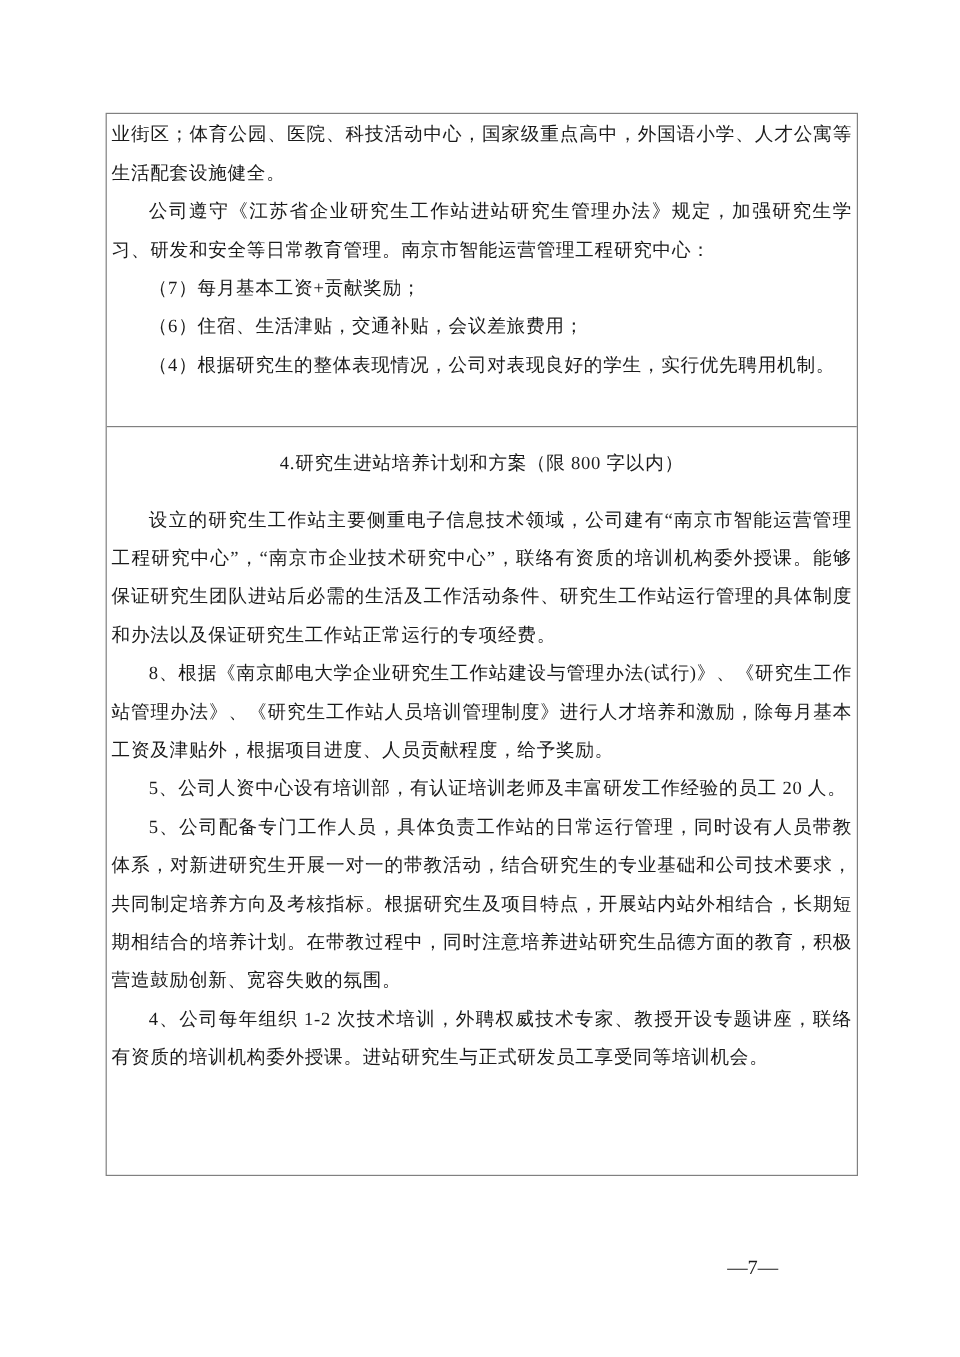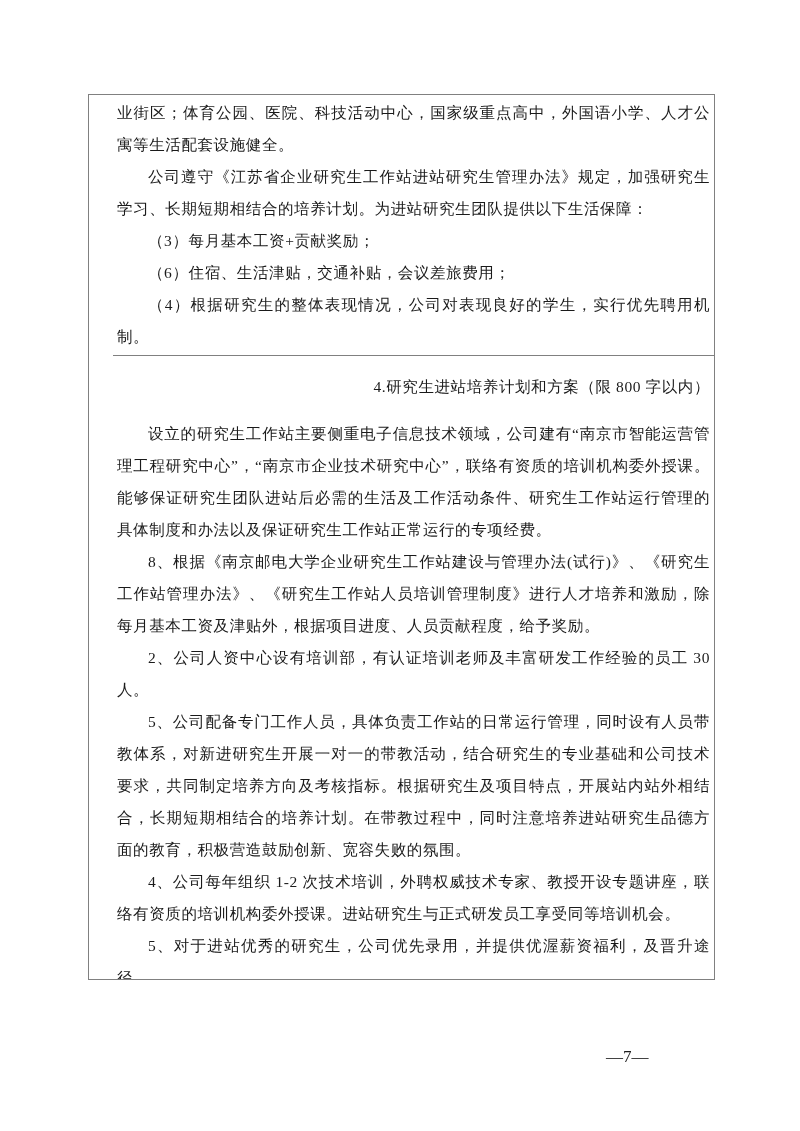--- a/index.html
+++ b/index.html
@@ -22,21 +22,20 @@
     top: 94px;
     width: 627px;
     box-sizing: border-box;
     border: 1px solid #808080;
     background: #ffffff;
   }
   .cell {
     box-sizing: border-box;
     padding: 2px 4px 12px 4px;
     overflow: hidden;
-    margin-left: 24px;
   }
   .cell-prev {
     height: 261px;
     border-bottom: 1px solid #808080;
   }
   .cell-sec4 {
     height: 623px;
     padding-top: 15px;
   }
   .para {
@@ -45,21 +44,21 @@
     line-height: 32px;
     letter-spacing: 0.6px;
     text-align: justify;
     word-break: break-all;
   }
   .ind {
     text-indent: 2em;
   }
   .sec-heading {
     margin-bottom: 15px;
-    text-align: right;
+    text-align: center;
   }
   .page-number {
     position: absolute;
     left: 606px;
     top: 1046px;
     font-size: 17px;
     line-height: 22px;
     letter-spacing: 0;
     color: #1a1a1a;
     white-space: nowrap;
@@ -67,33 +66,32 @@
 </style>
 </head>
 <body>
 
 <div class="page">
 
   <div class="doc-table">
 
     <div class="cell cell-prev">
       <p class="para">业街区；体育公园、医院、科技活动中心，国家级重点高中，外国语小学、人才公寓等生活配套设施健全。</p>
-      <p class="para ind">公司遵守《江苏省企业研究生工作站进站研究生管理办法》规定，加强研究生学习、长期短期相结合的培养计划。为进站研究生团队提供以下生活保障：</p>
-      <p class="para ind">（3）每月基本工资+贡献奖励；</p>
+      <p class="para ind">公司遵守《江苏省企业研究生工作站进站研究生管理办法》规定，加强研究生学习、研发和安全等日常教育管理。南京市智能运营管理工程研究中心：</p>
+      <p class="para ind">（7）每月基本工资+贡献奖励；</p>
       <p class="para ind">（6）住宿、生活津贴，交通补贴，会议差旅费用；</p>
       <p class="para ind">（4）根据研究生的整体表现情况，公司对表现良好的学生，实行优先聘用机制。</p>
     </div>
 
     <div class="cell cell-sec4">
       <p class="para sec-heading">4.研究生进站培养计划和方案（限 800 字以内）</p>
       <p class="para ind">设立的研究生工作站主要侧重电子信息技术领域，公司建有“南京市智能运营管理工程研究中心”，“南京市企业技术研究中心”，联络有资质的培训机构委外授课。能够保证研究生团队进站后必需的生活及工作活动条件、研究生工作站运行管理的具体制度和办法以及保证研究生工作站正常运行的专项经费。</p>
       <p class="para ind">8、根据《南京邮电大学企业研究生工作站建设与管理办法(试行)》、《研究生工作站管理办法》、《研究生工作站人员培训管理制度》进行人才培养和激励，除每月基本工资及津贴外，根据项目进度、人员贡献程度，给予奖励。</p>
-      <p class="para ind">2、公司人资中心设有培训部，有认证培训老师及丰富研发工作经验的员工 30 人。</p>
+      <p class="para ind">5、公司人资中心设有培训部，有认证培训老师及丰富研发工作经验的员工 20 人。</p>
       <p class="para ind">5、公司配备专门工作人员，具体负责工作站的日常运行管理，同时设有人员带教体系，对新进研究生开展一对一的带教活动，结合研究生的专业基础和公司技术要求，共同制定培养方向及考核指标。根据研究生及项目特点，开展站内站外相结合，长期短期相结合的培养计划。在带教过程中，同时注意培养进站研究生品德方面的教育，积极营造鼓励创新、宽容失败的氛围。</p>
       <p class="para ind">4、公司每年组织 1-2 次技术培训，外聘权威技术专家、教授开设专题讲座，联络有资质的培训机构委外授课。进站研究生与正式研发员工享受同等培训机会。</p>
-      <p class="para ind">5、对于进站优秀的研究生，公司优先录用，并提供优渥薪资福利，及晋升途径。</p>
     </div>
 
   </div>
 
   <div class="page-number">—7—</div>
 
 </div>
 
 </body></html>

